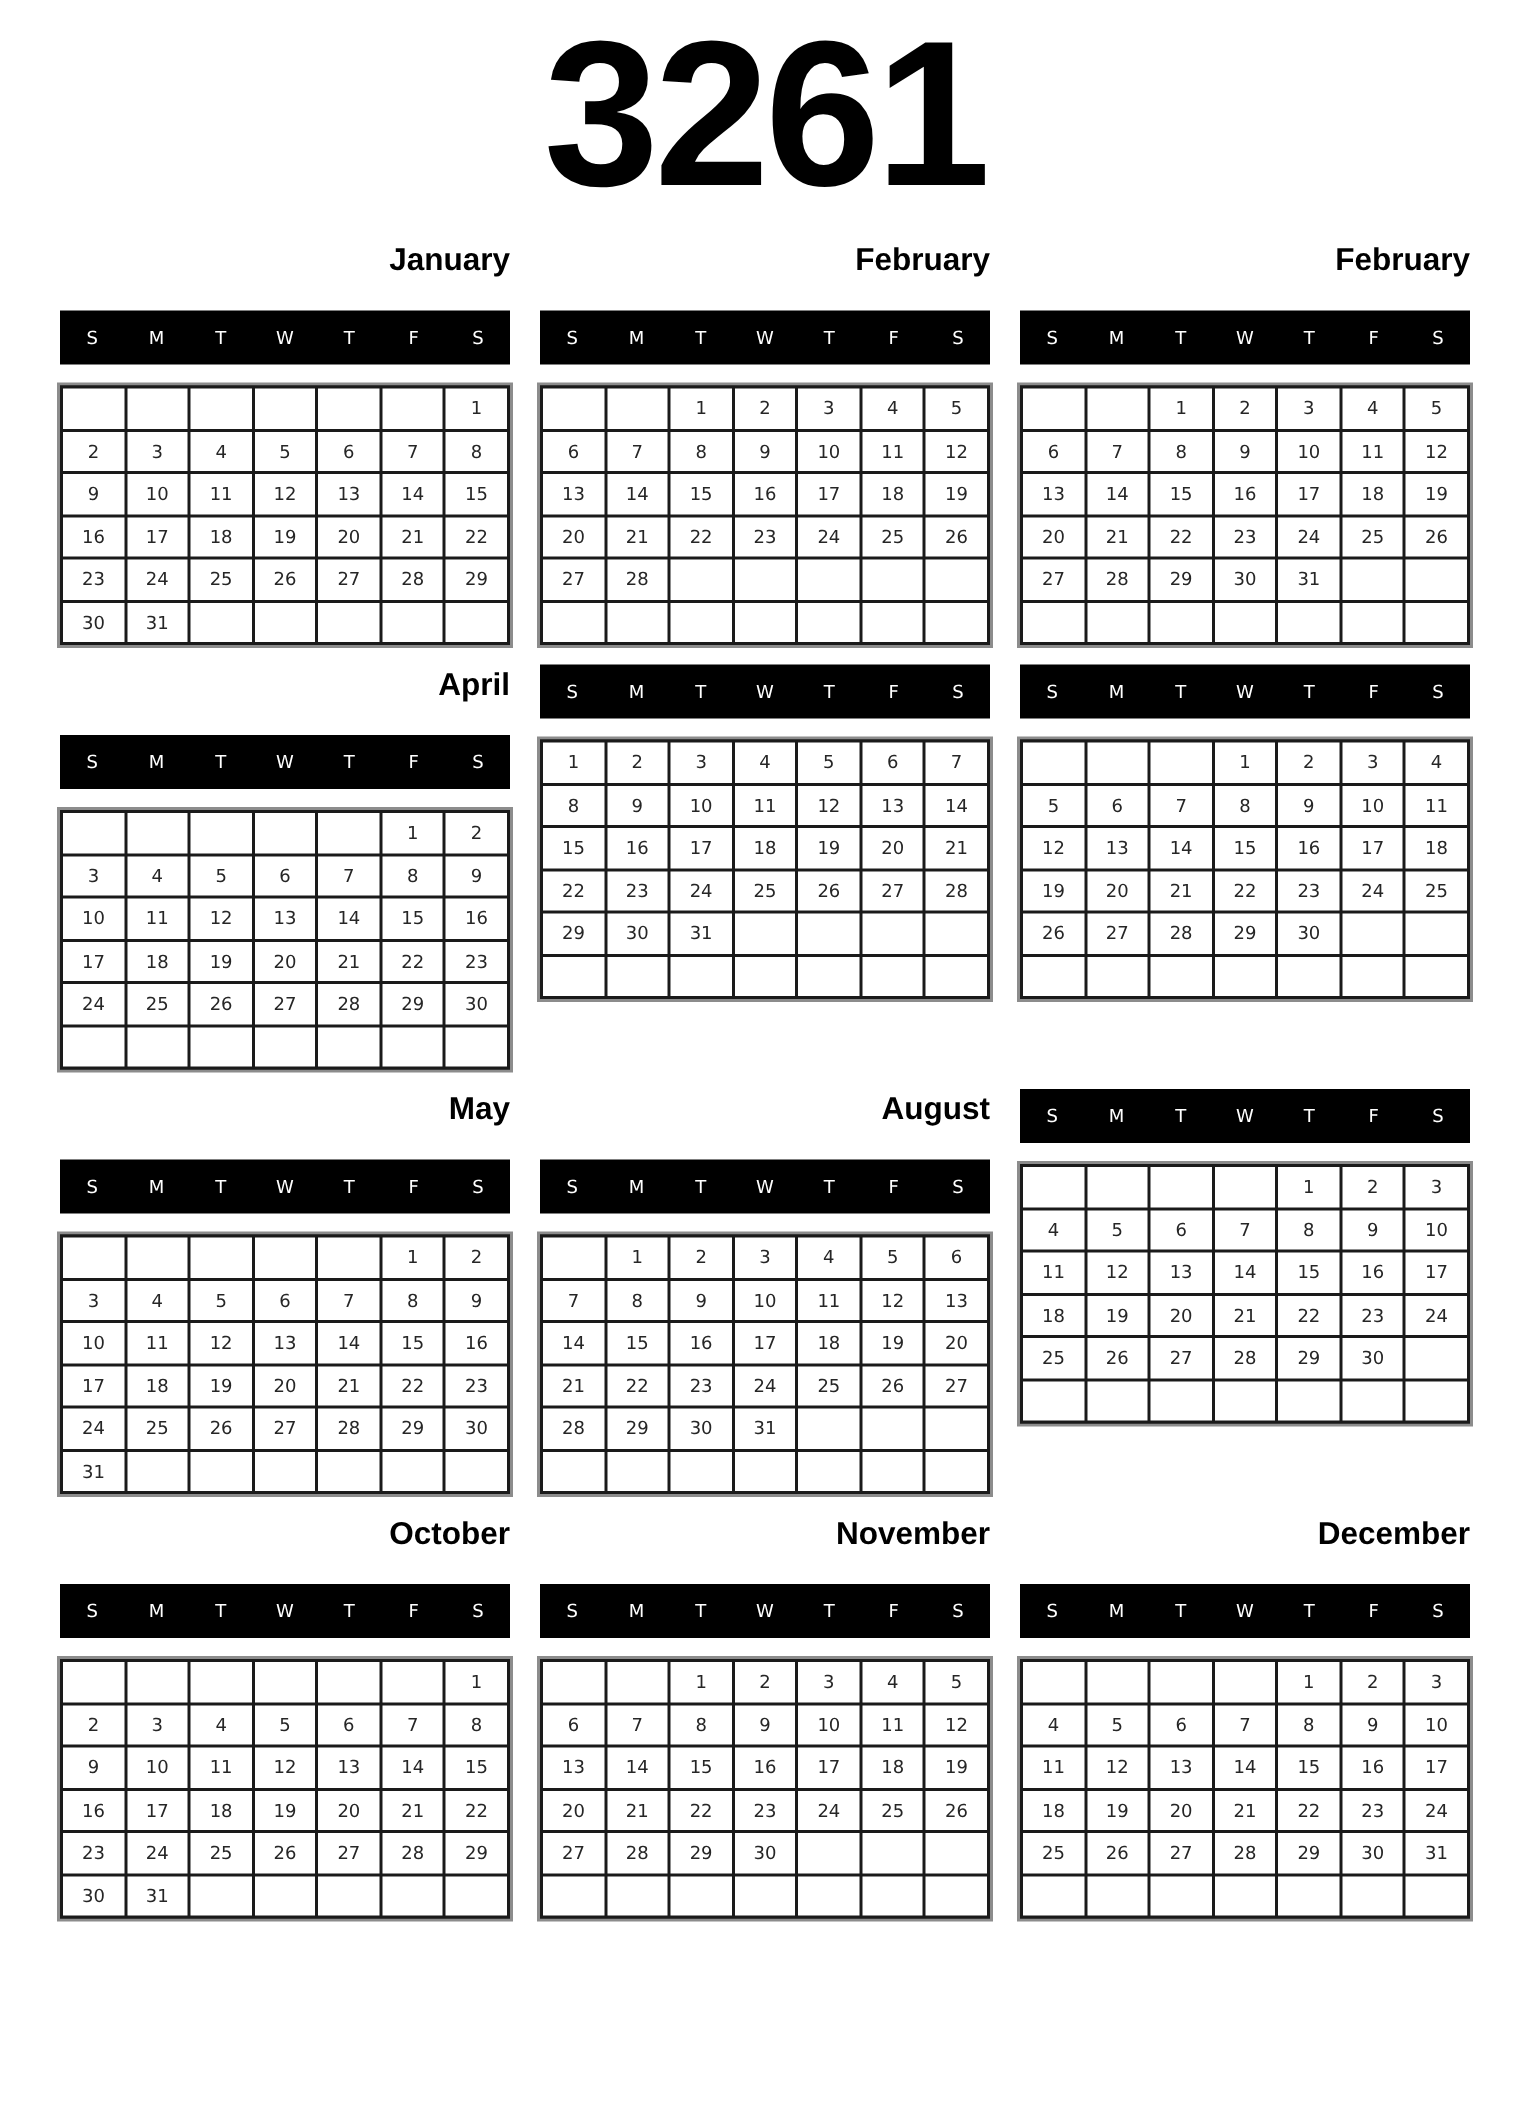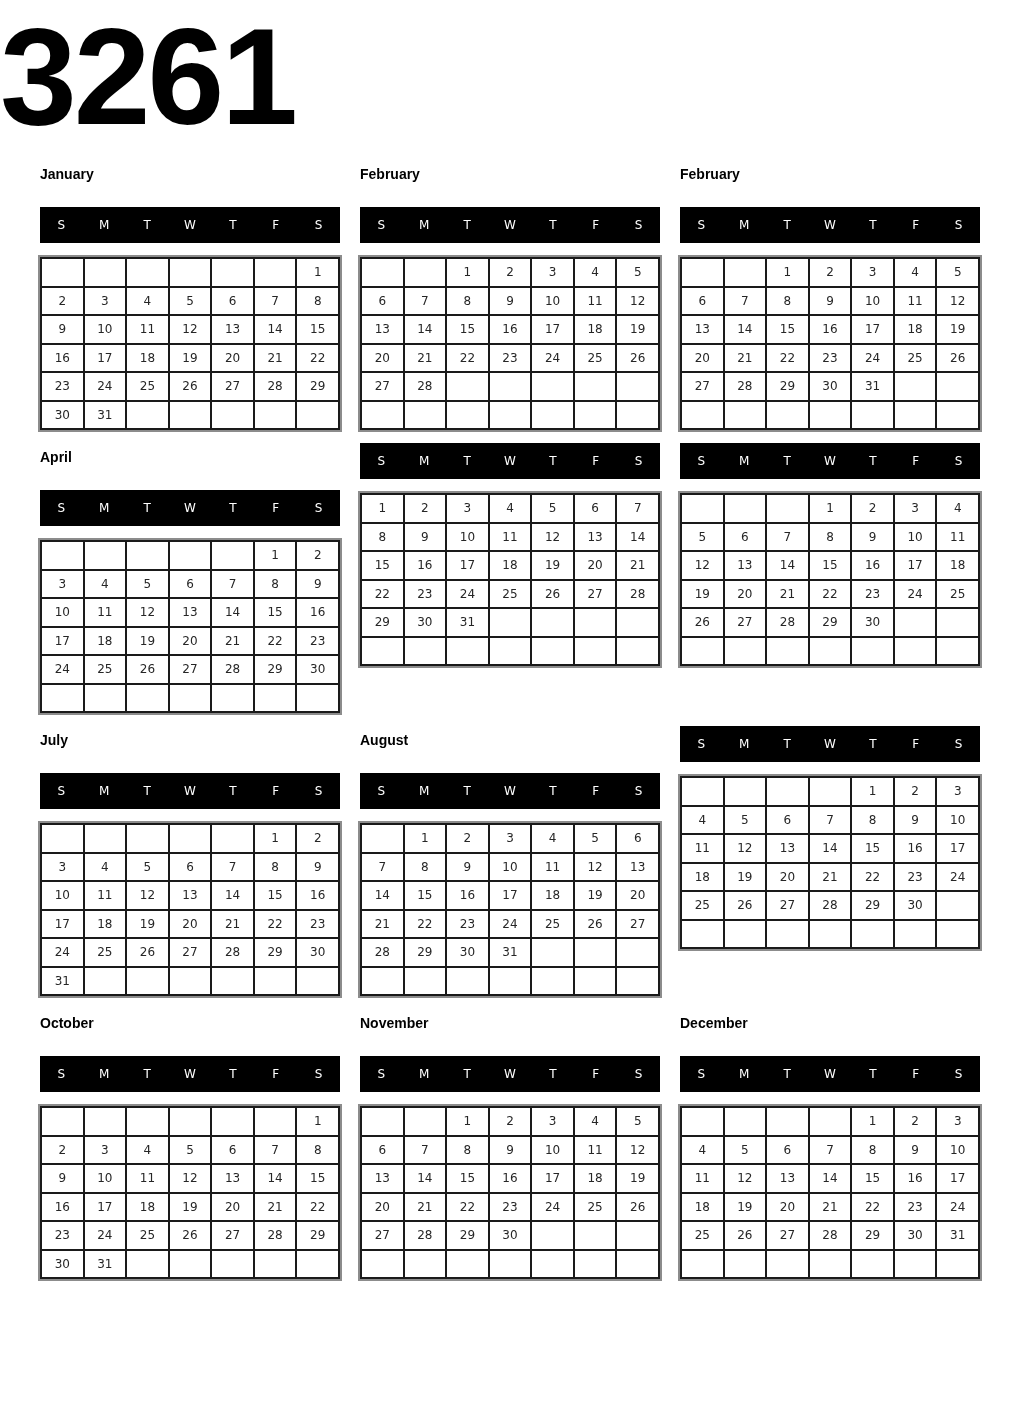--- a/index.html
+++ b/index.html
@@ -16,43 +16,43 @@
   body {
     width: 1020px;
     height: 1412px;
     background: var(--page-bg);
     font-family: "DejaVu Sans", sans-serif;
     overflow: hidden;
   }
   .year-title {
     height: 150px;
     line-height: 152px;
-    text-align: left;
+    text-align: center;
     font-family: "Liberation Sans", sans-serif;
     font-weight: 700;
     font-size: 138px;
     letter-spacing: -3px;
     color: var(--title-text);
   }
   .months-grid {
     width: 940px;
     margin: 10px auto 0 auto;
     display: grid;
     grid-template-columns: repeat(3, 300px);
     column-gap: 20px;
     row-gap: 9px;
   }
   .month { width: 300px; }
   .month-title {
     height: 28px;
     line-height: 28px;
-    text-align: left;
+    text-align: right;
     font-family: "Liberation Sans", sans-serif;
     font-weight: 700;
-    font-size: 14px;
+    font-size: 21px;
     color: var(--title-text);
     margin-bottom: 19px;
   }
   .weekday-bar {
     height: 36px;
     background: var(--header-bg);
     color: var(--header-text);
     display: grid;
     grid-template-columns: repeat(7, 1fr);
     align-items: center;
@@ -420,21 +420,21 @@
           <div class="day-cell"></div>
           <div class="day-cell"></div>
           <div class="day-cell"></div>
           <div class="day-cell"></div>
           <div class="day-cell"></div>
           <div class="day-cell"></div>
         </div>
   </div>
 
   <div class="month">
-    <div class="month-title">July</div>
+    <div class="month-title">May</div>
     <div class="weekday-bar">
           <span class="weekday-label">S</span>
           <span class="weekday-label">M</span>
           <span class="weekday-label">T</span>
           <span class="weekday-label">W</span>
           <span class="weekday-label">T</span>
           <span class="weekday-label">F</span>
           <span class="weekday-label">S</span>
         </div>
     <div class="day-grid">

